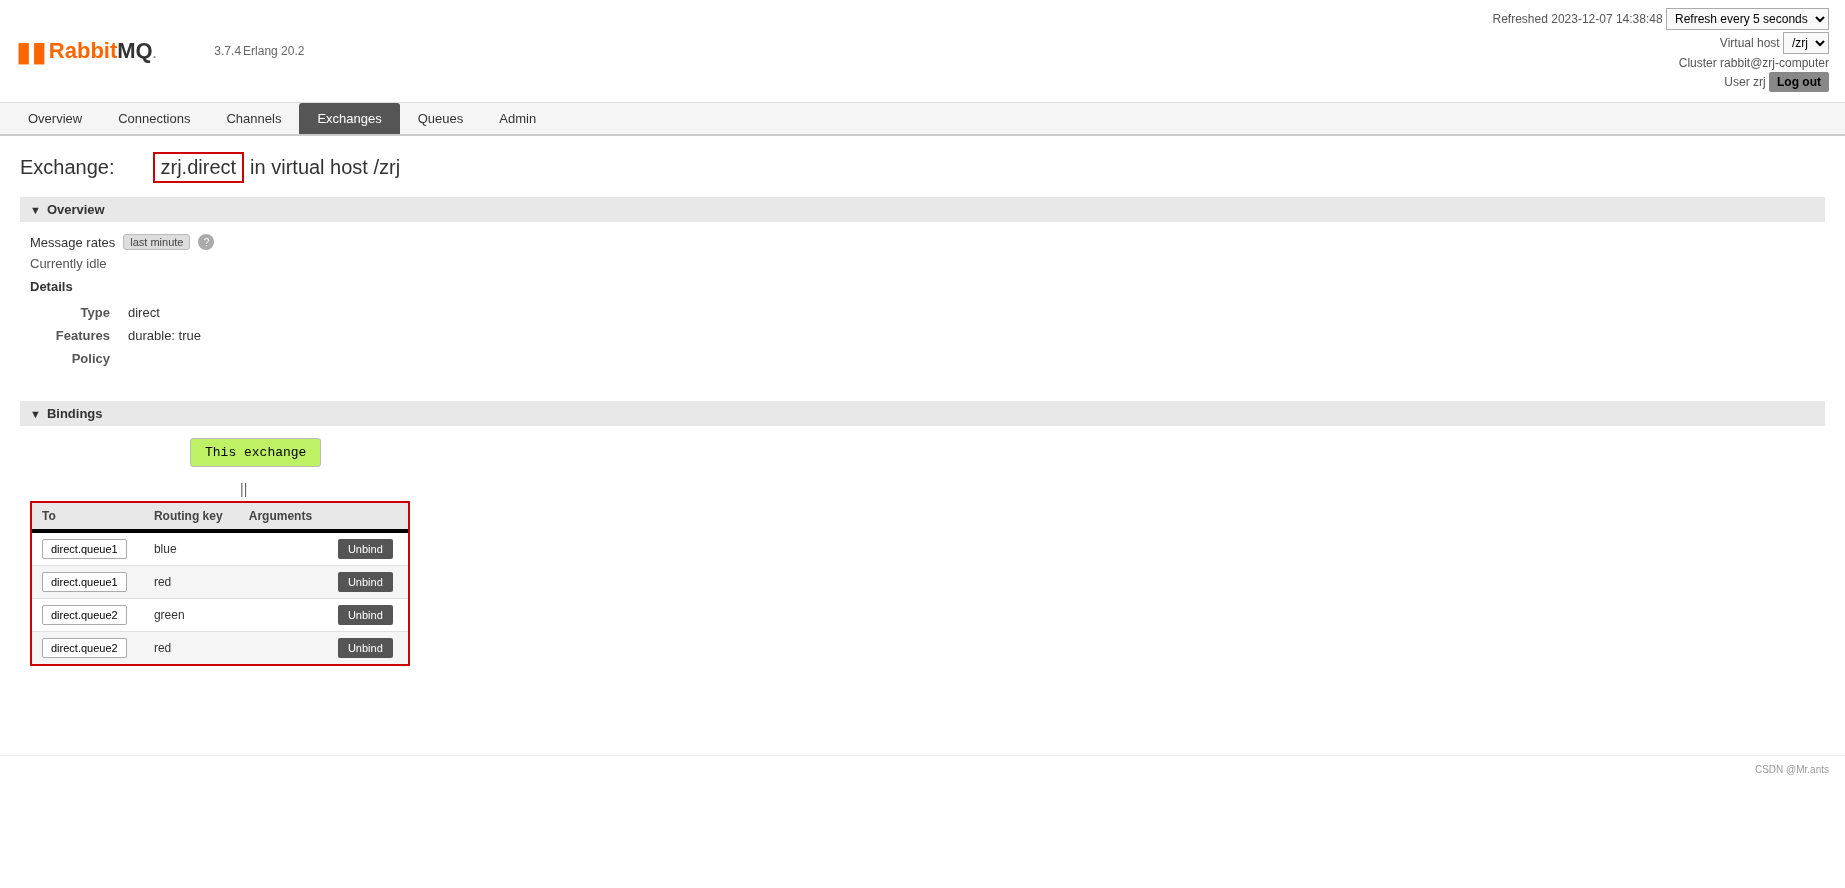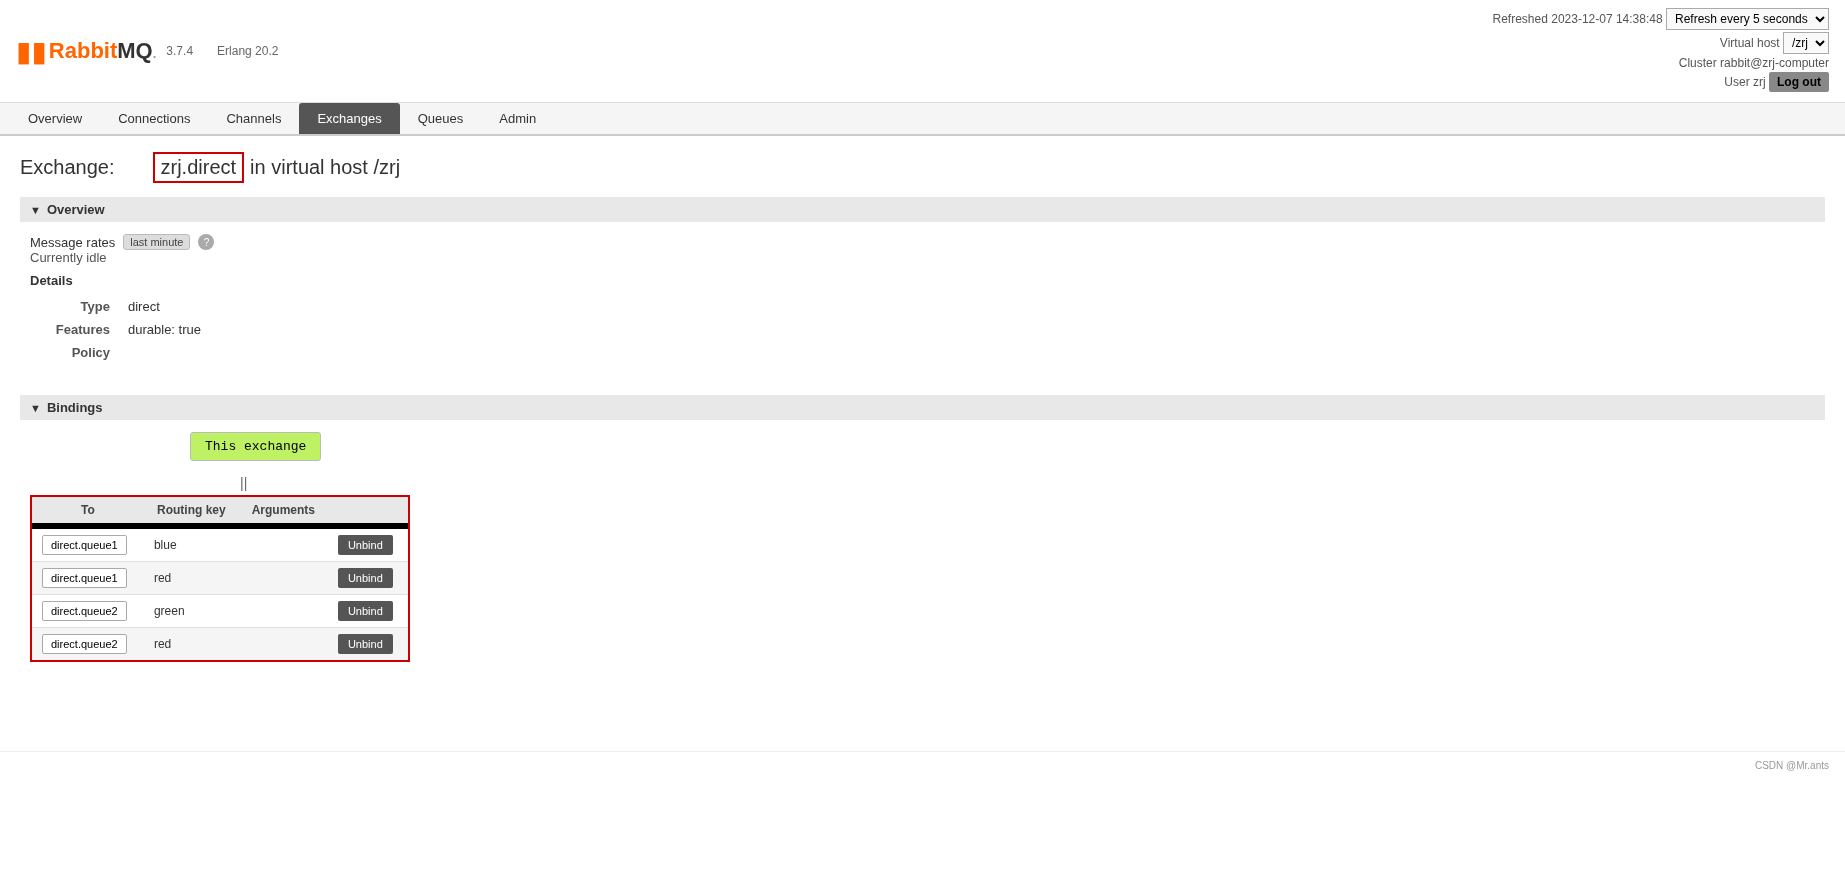--- a/index.html
+++ b/index.html
@@ -16,21 +16,22 @@
     }
     #logo-area {
       display: flex;
       align-items: center;
       gap: 10px;
     }
     #version-info {
       font-size: 12px;
       color: #666;
       display: flex;
-      gap: 24px;
+      gap: 2px;
+      margin-left: 48px;
     }
     #top-right {
       text-align: right;
       font-size: 12px;
       color: #555;
     }
     #top-right > div { margin-bottom: 2px; }
     #refresh-select {
       font-size: 12px;
       padding: 2px 4px;
@@ -114,20 +115,21 @@
     .section-header .arrow { font-size: 11px; }
 
     
     #overview-section { margin-bottom: 20px; }
     #overview-body { padding: 4px 10px 10px 10px; }
 
     .msg-rates-row {
       display: flex;
       align-items: center;
       gap: 8px;
+      margin-bottom: 6px;
     }
     .badge {
       background: #ddd;
       border: 1px solid #bbb;
       border-radius: 3px;
       padding: 1px 6px;
       font-size: 11px;
       color: #444;
     }
     .help-icon {
@@ -191,23 +193,23 @@
 
     #bindings-table {
       border-collapse: collapse;
       width: 100%;
     }
     #bindings-table thead tr {
       background: #e8e8e8;
     }
     #bindings-table th {
       padding: 6px 10px;
-      text-align: center;
+      text-align: left;
       font-weight: bold;
-      border-bottom: 6px solid #000000;
+      border-bottom: 4px solid #000000;
       font-size: 12px;
       color: #444;
     }
     #bindings-table td {
       padding: 6px 10px;
       border-bottom: 1px solid #e0e0e0;
       font-size: 12px;
     }
     #bindings-table tr:last-child td { border-bottom: none; }
     #bindings-table tr:nth-child(even) td { background: #f5f5f5; }

